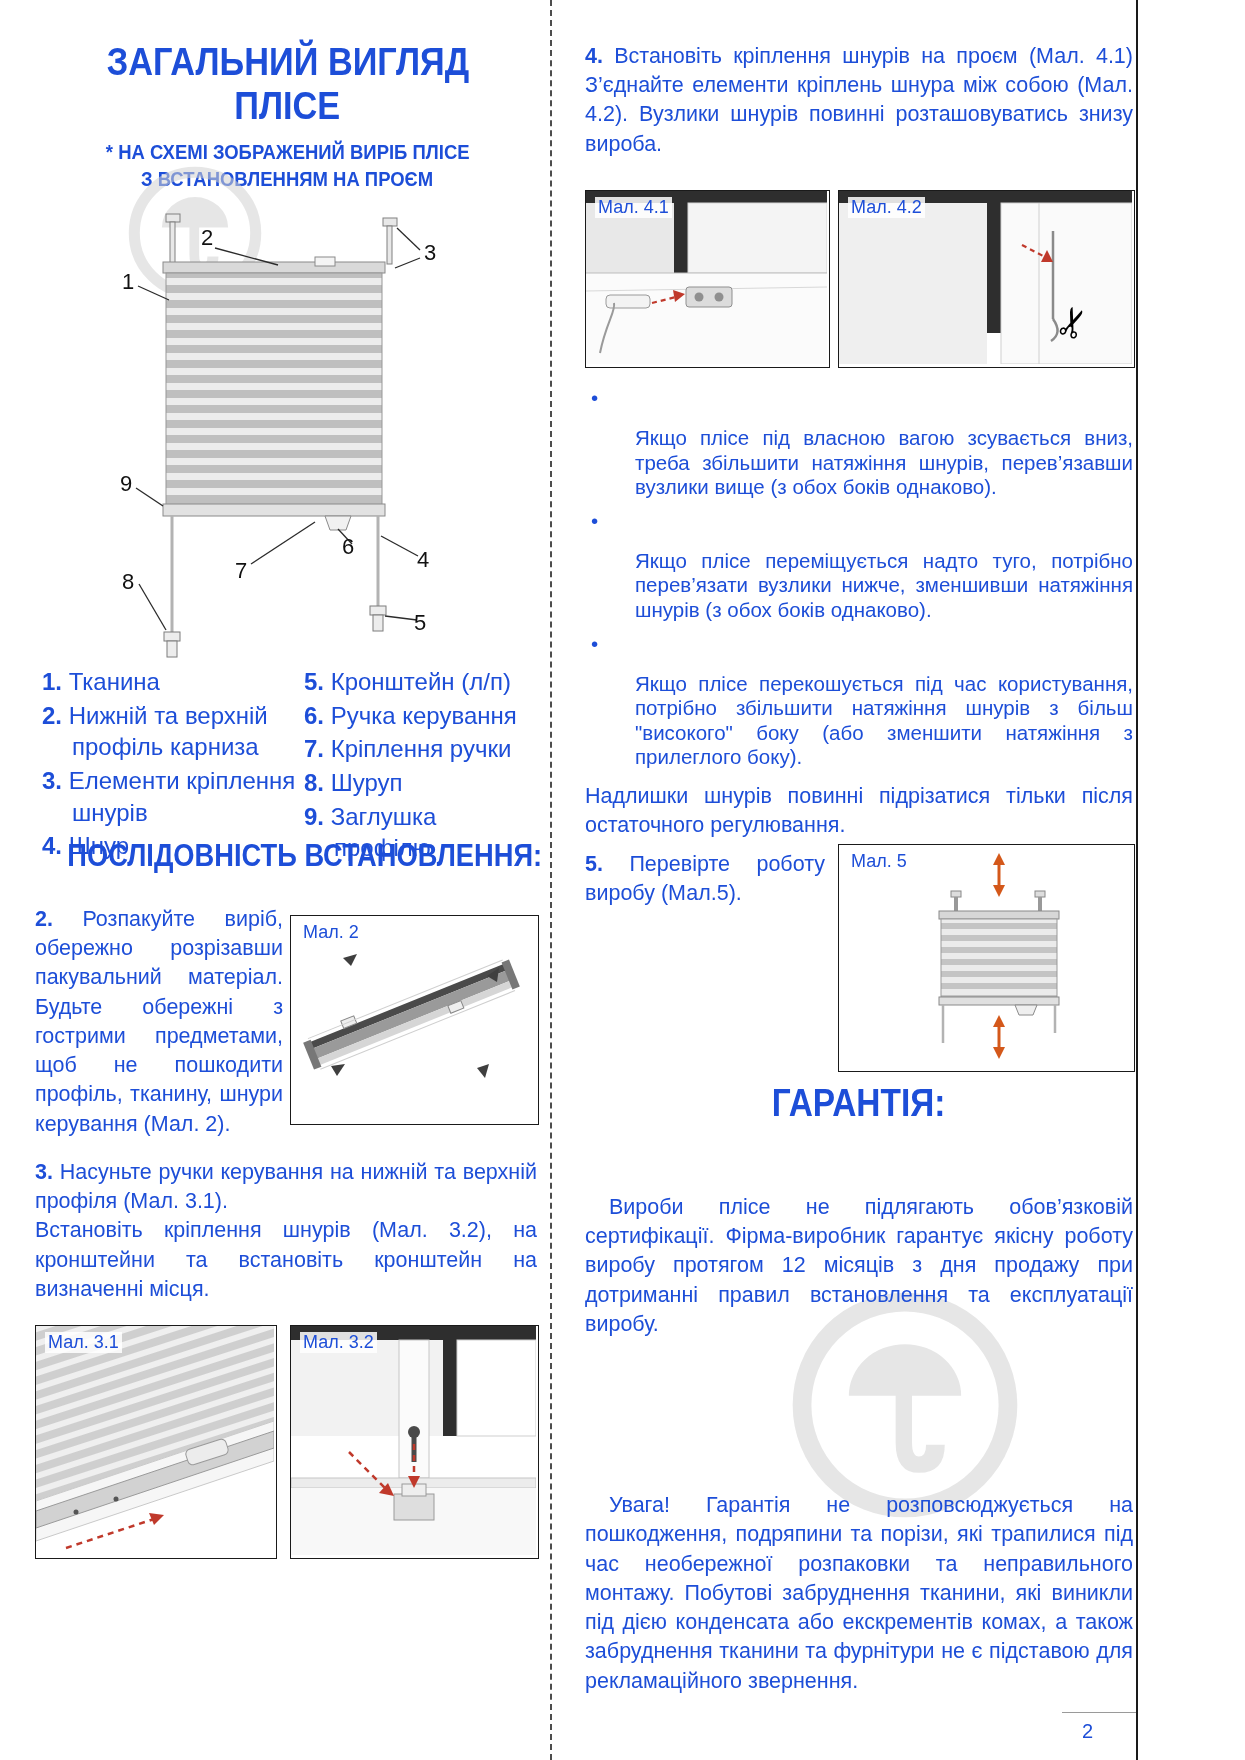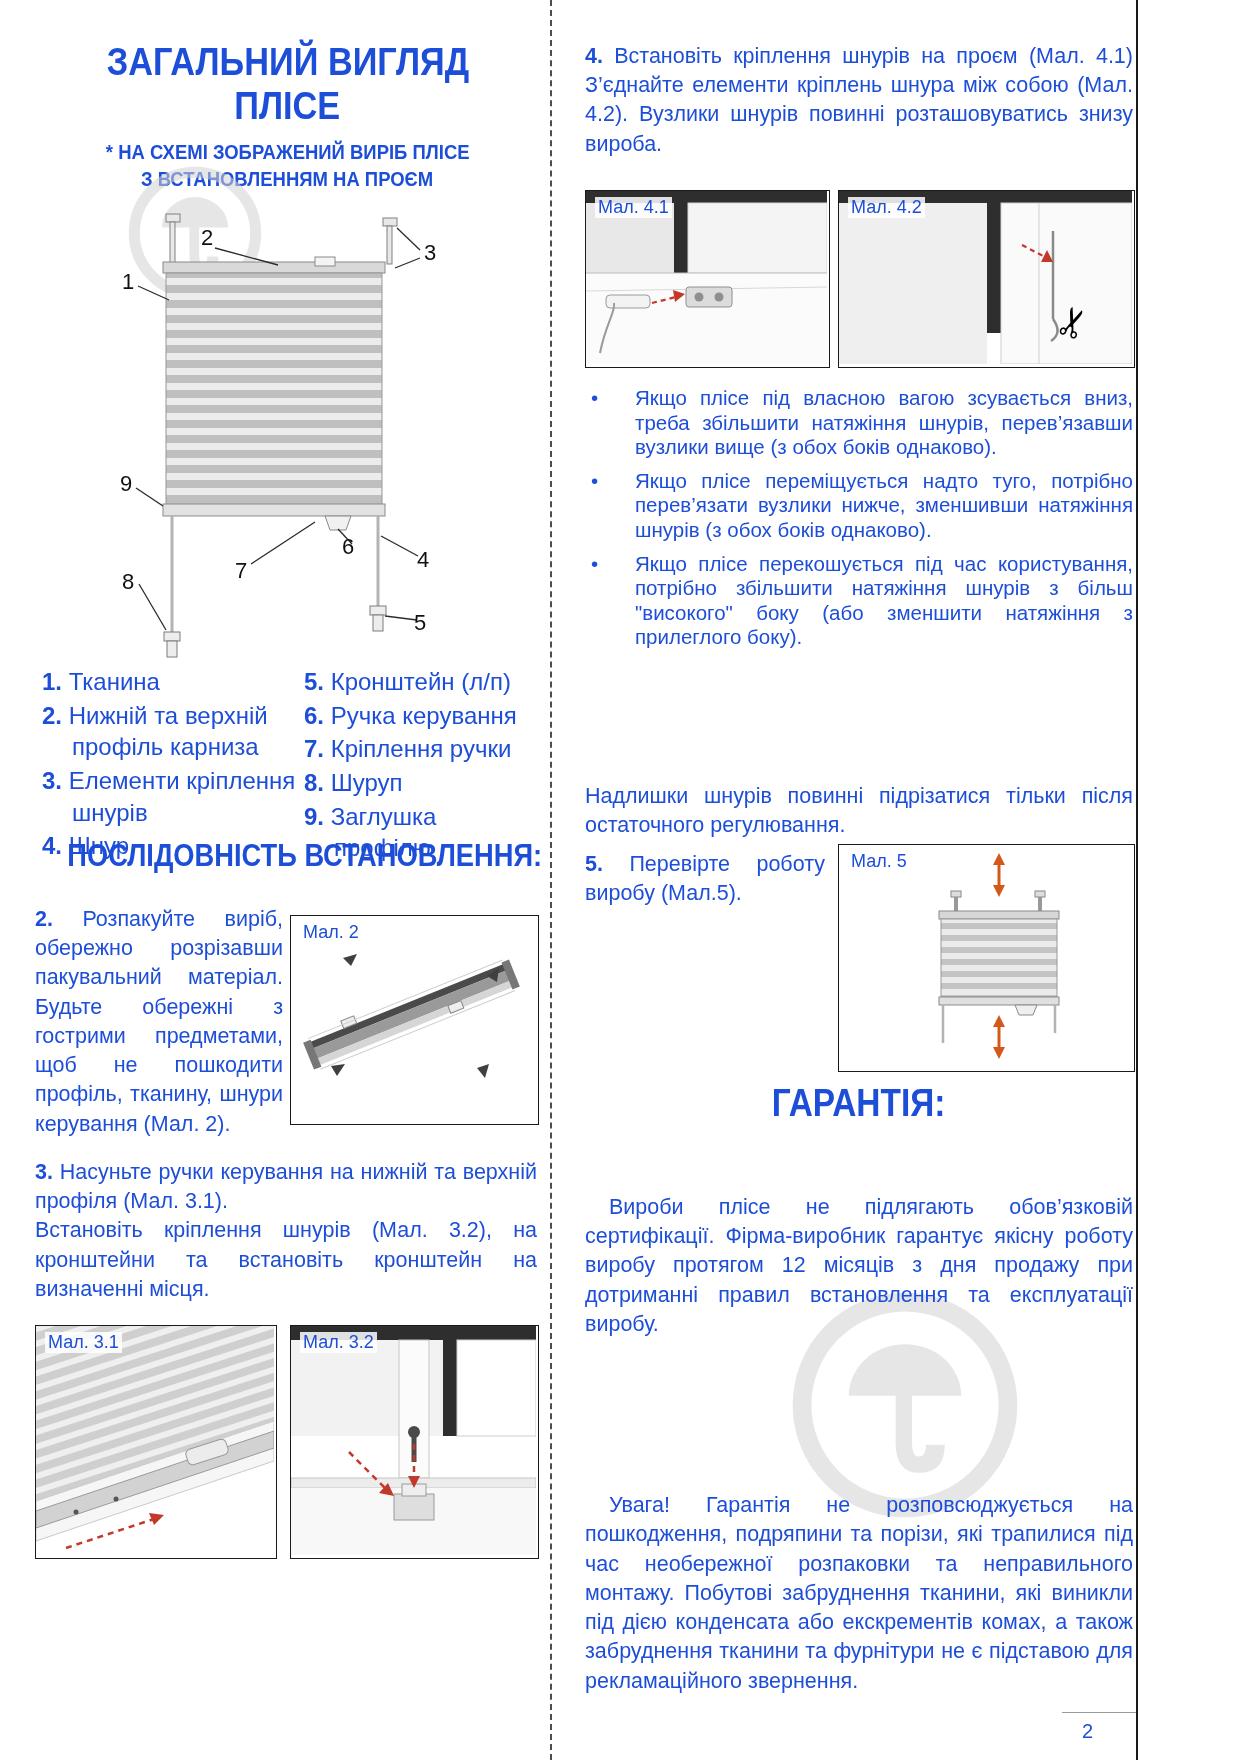--- a/index.html
+++ b/index.html
@@ -18,21 +18,21 @@
   .smallbody{font-size:20.5px; line-height:1.2; text-align:justify;}
   .stepnum{font-weight:bold;}
   .legend{font-size:24px; line-height:1.32;}
   .legend-item{padding-left:30px; text-indent:-30px; margin-bottom:2px;}
   .legend-item b{font-weight:bold;}
   .figbox{position:absolute; border:1.6px solid #1a1a1a; background:#fff; overflow:hidden;text-decoration:underline;}
   .figlabel{position:absolute; top:6px; left:9px; font-size:18px; background:rgba(255,255,255,.85); padding:0 3px; z-index:3;}
   .block-line{display:block;}
   .bullet{display:flex; margin-bottom:9px;}
   .bullet .dot{width:50px; padding-left:6px; box-sizing:border-box; font-size:20.5px;}
-  .bullet .btxt{flex:1; text-align:justify;}
+  .bullet .btxt{flex:1; text-align:justify;margin-top:40px;}
   .indent{text-indent:24px;}
   .wm{opacity:0.55; z-index:0; pointer-events:none;}
   .ztext{position:relative; z-index:1;}
   .divider{position:absolute; left:550px; top:0; height:1760px; width:0; border-left:2.5px dashed #4d4d4d;}
   .edge{position:absolute; left:1136px; top:0; width:2px; height:1760px; background:#1a1a1a;}
   svg text{font-family:"Liberation Sans", sans-serif;}
 </style>
 </head>
 <body>
 

